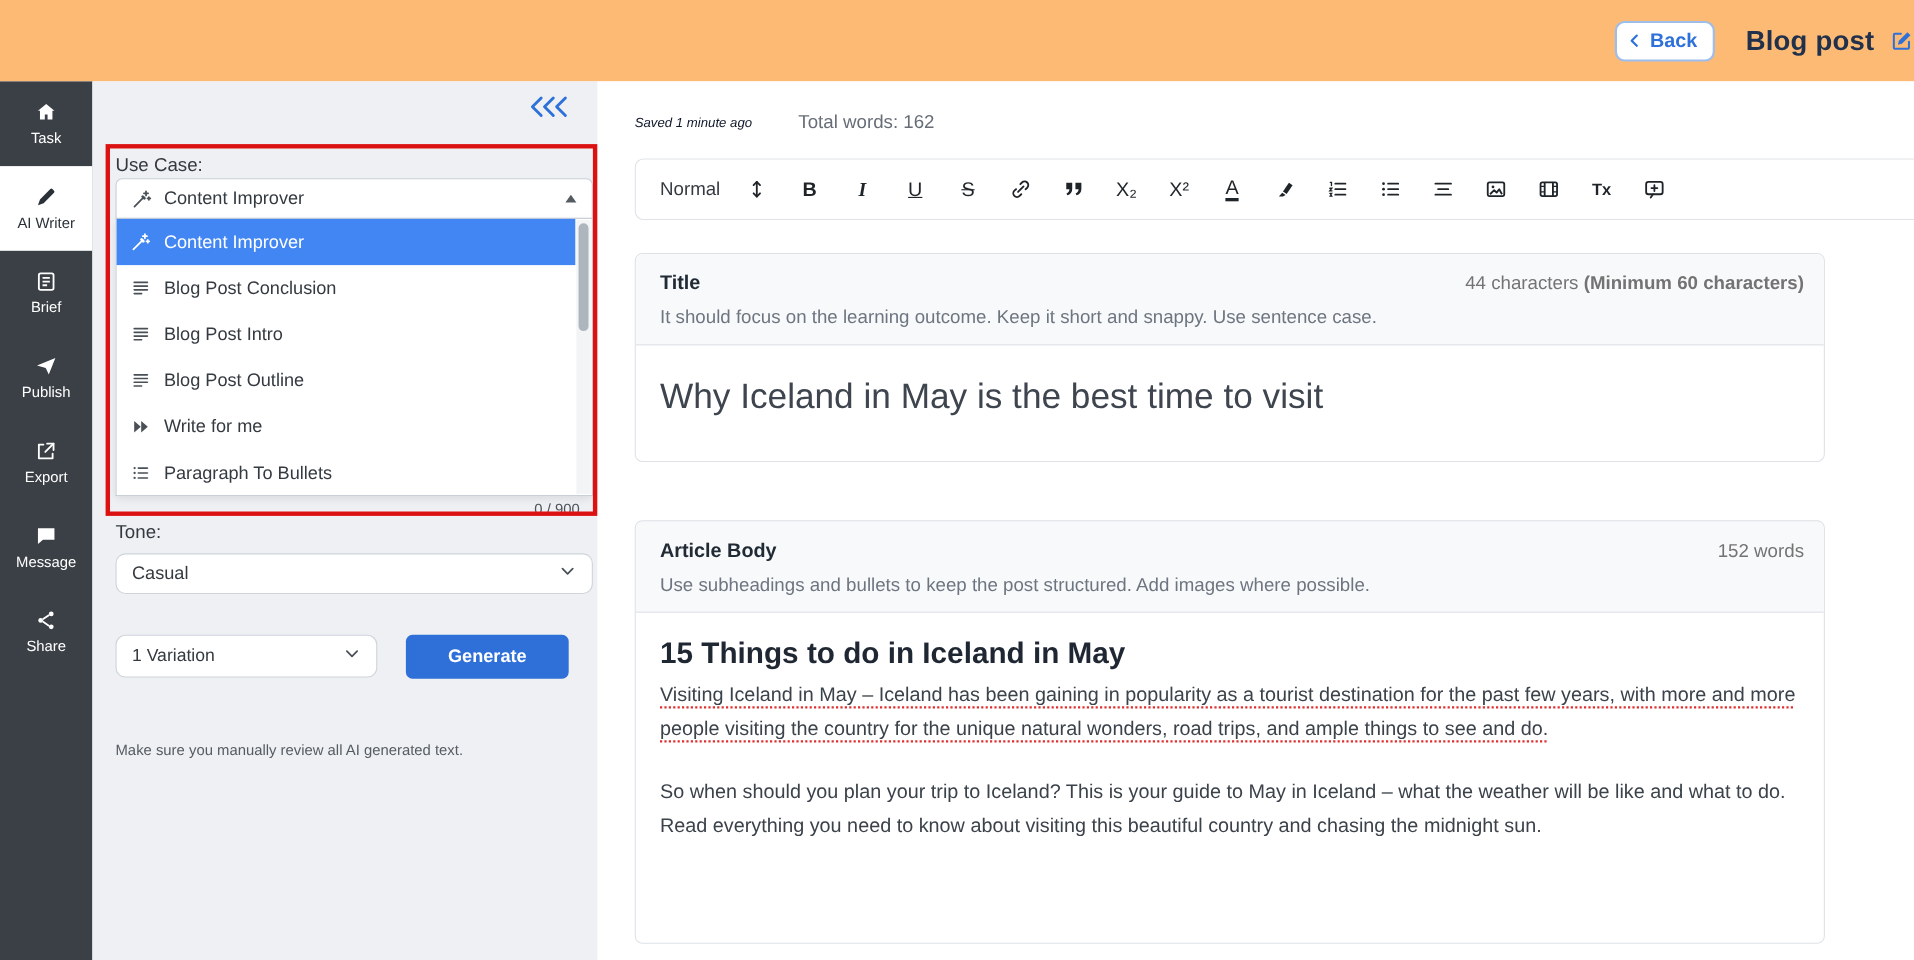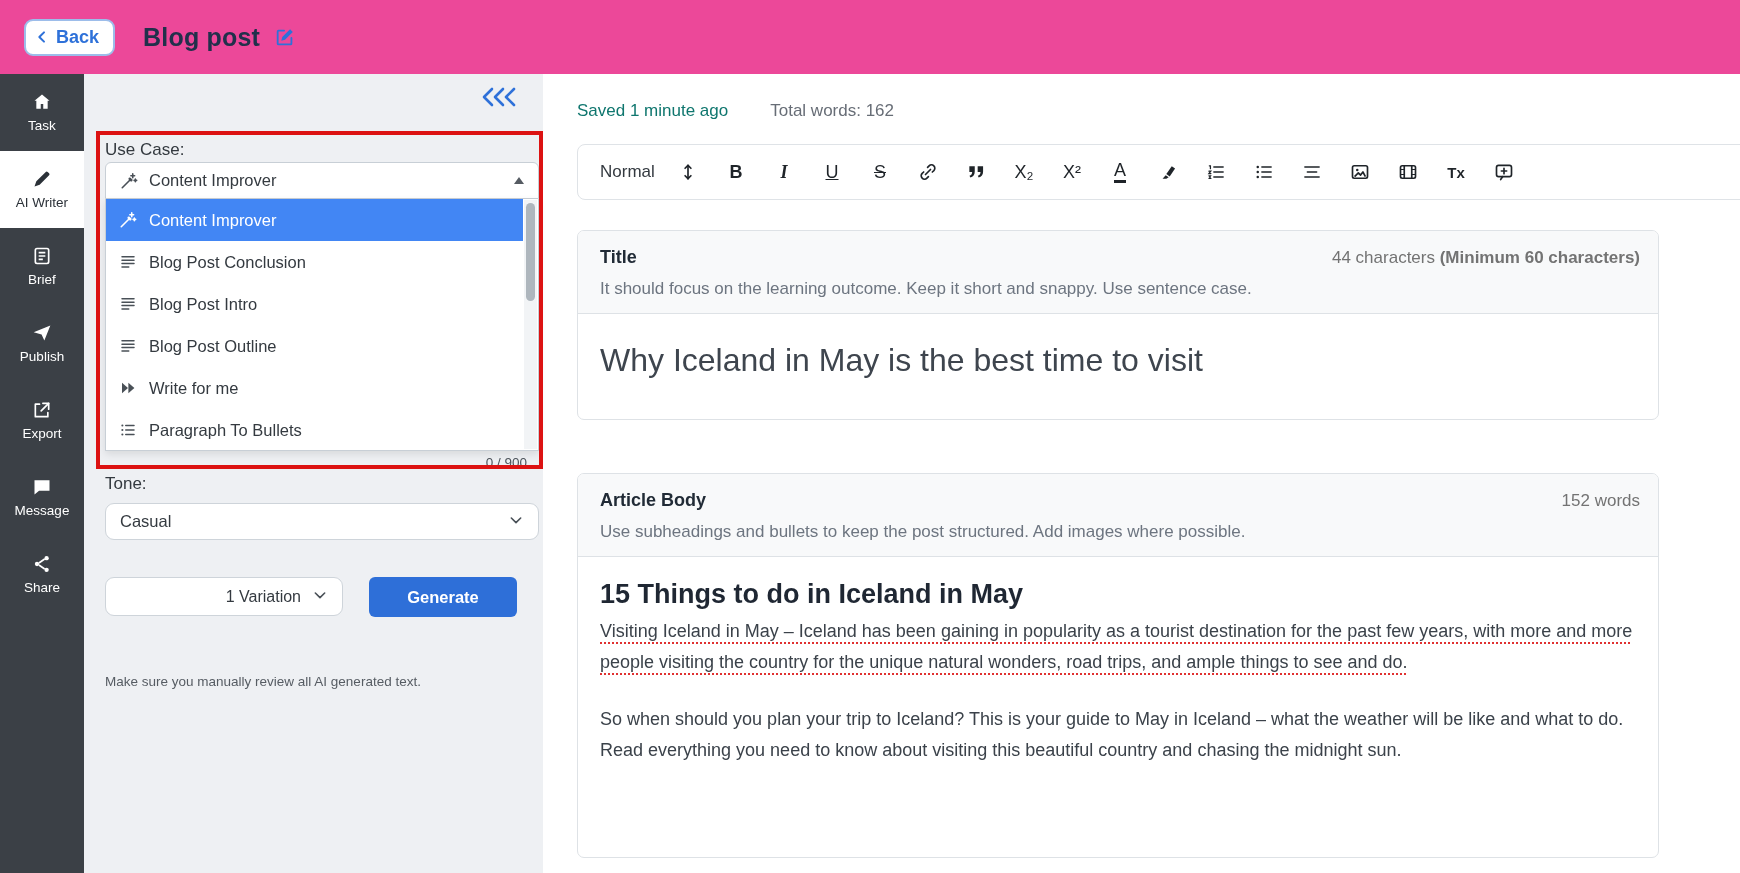--- a/index.html
+++ b/index.html
@@ -1,20 +1,20 @@
 <!DOCTYPE html>
 <html><head>
 <meta charset="utf-8">
 <style>
   * { margin:0; padding:0; box-sizing:border-box; }
   html,body { width:1740px; height:873px; overflow:hidden; background:#fff;
     font-family:"Liberation Sans","DejaVu Sans",sans-serif; color:#343a40; }
 
   
-  .topbar { height:74px; display:flex; align-items:center; padding-left:24px; background:#ec4899; }
+  .topbar { height:74px; display:flex; align-items:center; padding-left:24px; background:#fdba74;justify-content:flex-end; }
   .back-btn { display:inline-flex; align-items:center; gap:6px; padding:6px 14px 6px 8px;
     border:2px solid #9dbdea; border-radius:9px; background:#fff; color:#2e71d9;
     font-size:18px; font-weight:700; cursor:pointer; }
   .back-btn svg { width:16px; height:16px; }
   .page-title { margin-left:28px; font-size:25px; font-weight:800; color:#21304b; letter-spacing:.2px; }
   .edit-ic { margin-left:14px; color:#2e71d9; width:22px; height:22px; }
 
   
   .content { display:flex; height:799px; }
 
@@ -50,30 +50,30 @@
   .dd-scroll { position:absolute; top:1px; right:1px; bottom:1px; width:13px; background:#f2f4f6; }
   .dd-thumb { position:absolute; top:3px; left:2px; width:9px; height:98px; background:#aeb6bd; border-radius:5px; }
 
   .char-counter { position:absolute; top:381px; right:16px; font-size:13.5px; color:#4d545b; z-index:2; }
 
   .annotation-box { position:absolute; left:12px; top:57px; width:447px; height:338px;
     border:4px solid #dc1212; z-index:5; pointer-events:none; }
 
   .tone-label { top:400px; }
   .tone-select { top:429px; border-radius:9px; border-color:#ced4da; }
-  .var-select { top:503px; width:238px; height:39px; border-radius:9px; border-color:#ced4da; font-size:16px;text-align:right; }
+  .var-select { top:503px; width:238px; height:39px; border-radius:9px; border-color:#ced4da; font-size:16px; }
   .generate-btn { position:absolute; top:503px; left:285px; width:148px; height:40px;
     background:#2e6fd8; color:#fff; border:none; border-radius:6px; font-size:16.5px;
     font-weight:600; cursor:pointer; font-family:inherit; }
   .disclaimer { position:absolute; top:600px; left:21px; font-size:13.5px; color:#565c63; }
 
   
   .main { flex:1; background:#fff; padding:27px 0 0 34px; overflow:hidden; }
   .status-row { display:flex; align-items:center; gap:42px; }
-  .saved { font-size:17px; color:#0f766e; }
+  .saved { font-size:12px; color:#0f172a;font-style:italic; }
   .twords { font-size:17px; color:#676d76; }
 
   .toolbar { margin-top:23px; width:1200px; height:56px; border:1px solid #dfe3e7; border-radius:8px;
     display:flex; align-items:center; padding:0 10px 0 22px; gap:0; background:#fff; }
   .tb { min-width:48px; display:flex; align-items:center; justify-content:center;
     color:#1f2429; font-size:18px; cursor:pointer; height:40px; }
   .tb svg { width:20px; height:20px; }
   .tb-normal { min-width:64px; justify-content:flex-start; font-size:17px; color:#343a40; }
   .tb-b { font-weight:800; }
   .tb-i { font-style:italic; font-family:"Liberation Serif","DejaVu Serif",serif; font-weight:600; }

